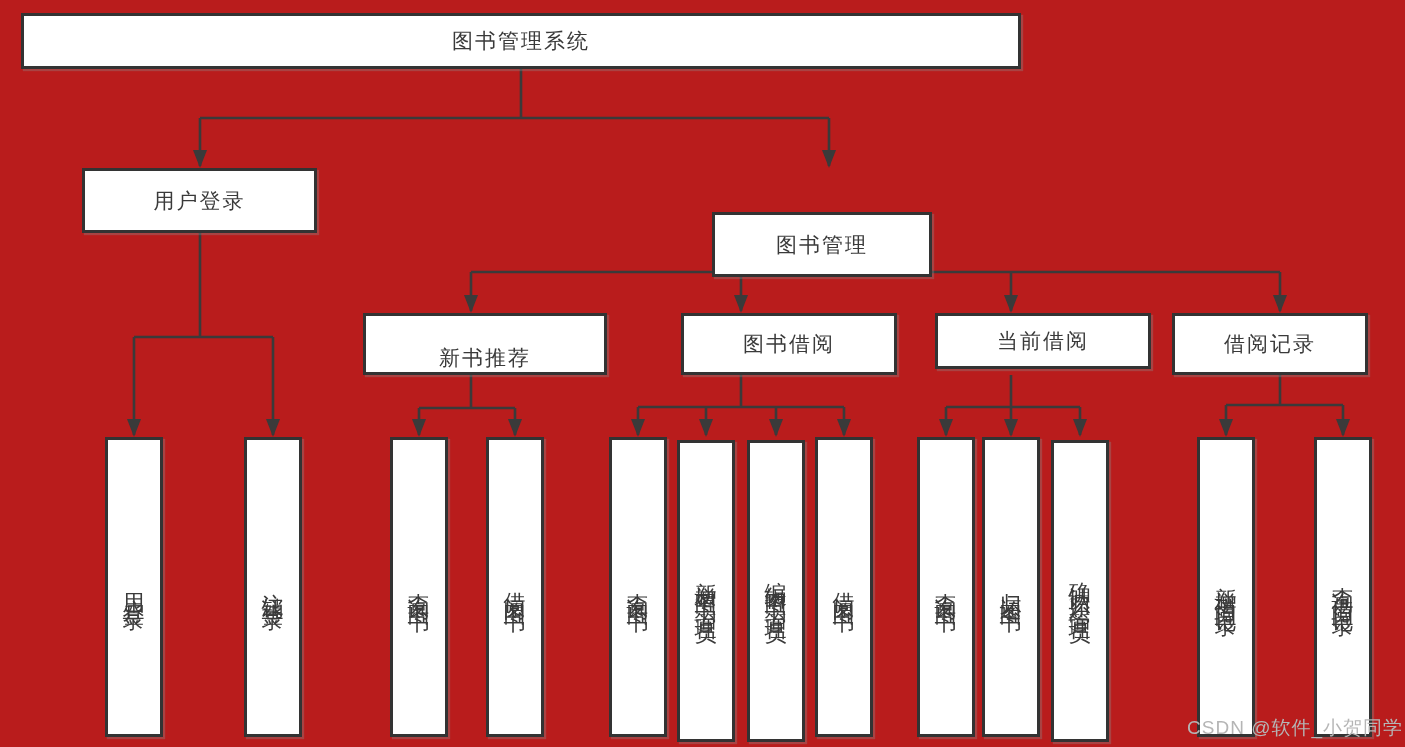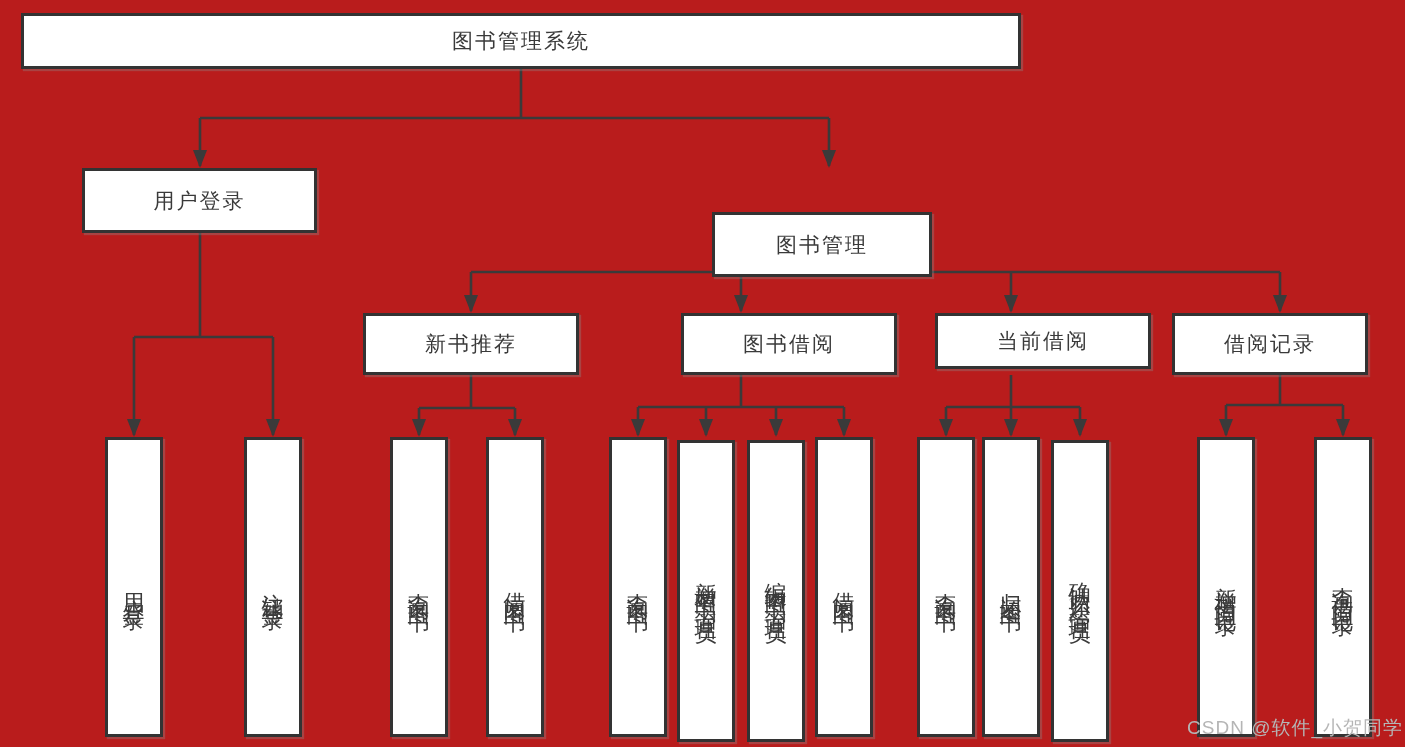--- a/index.html
+++ b/index.html
@@ -120,21 +120,21 @@
     <span class="hlabel">图书管理系统</span>
   </div>
 
   <div class="box" style="left:82px; top:168px; width:235px; height:65px;">
     <span class="hlabel">用户登录</span>
   </div>
   <div class="box" style="left:712px; top:164px; width:220px; height:65px;margin-top:48px;">
     <span class="hlabel">图书管理</span>
   </div>
 
-  <div class="box" style="left:363px; top:313px; width:216px; height:62px;">
+  <div class="box" style="left:363px; top:313px; width:244px; height:62px;align-items:flex-end;">
     <span class="hlabel">新书推荐</span>
   </div>
   <div class="box" style="left:633px; top:313px; width:216px; height:62px;margin-left:48px;">
     <span class="hlabel">图书借阅</span>
   </div>
   <div class="box" style="left:903px; top:313px; width:216px; height:56px;margin-left:32px;">
     <span class="hlabel">当前借阅</span>
   </div>
   <div class="box" style="left:1172px; top:313px; width:196px; height:62px;">
     <span class="hlabel">借阅记录</span>

